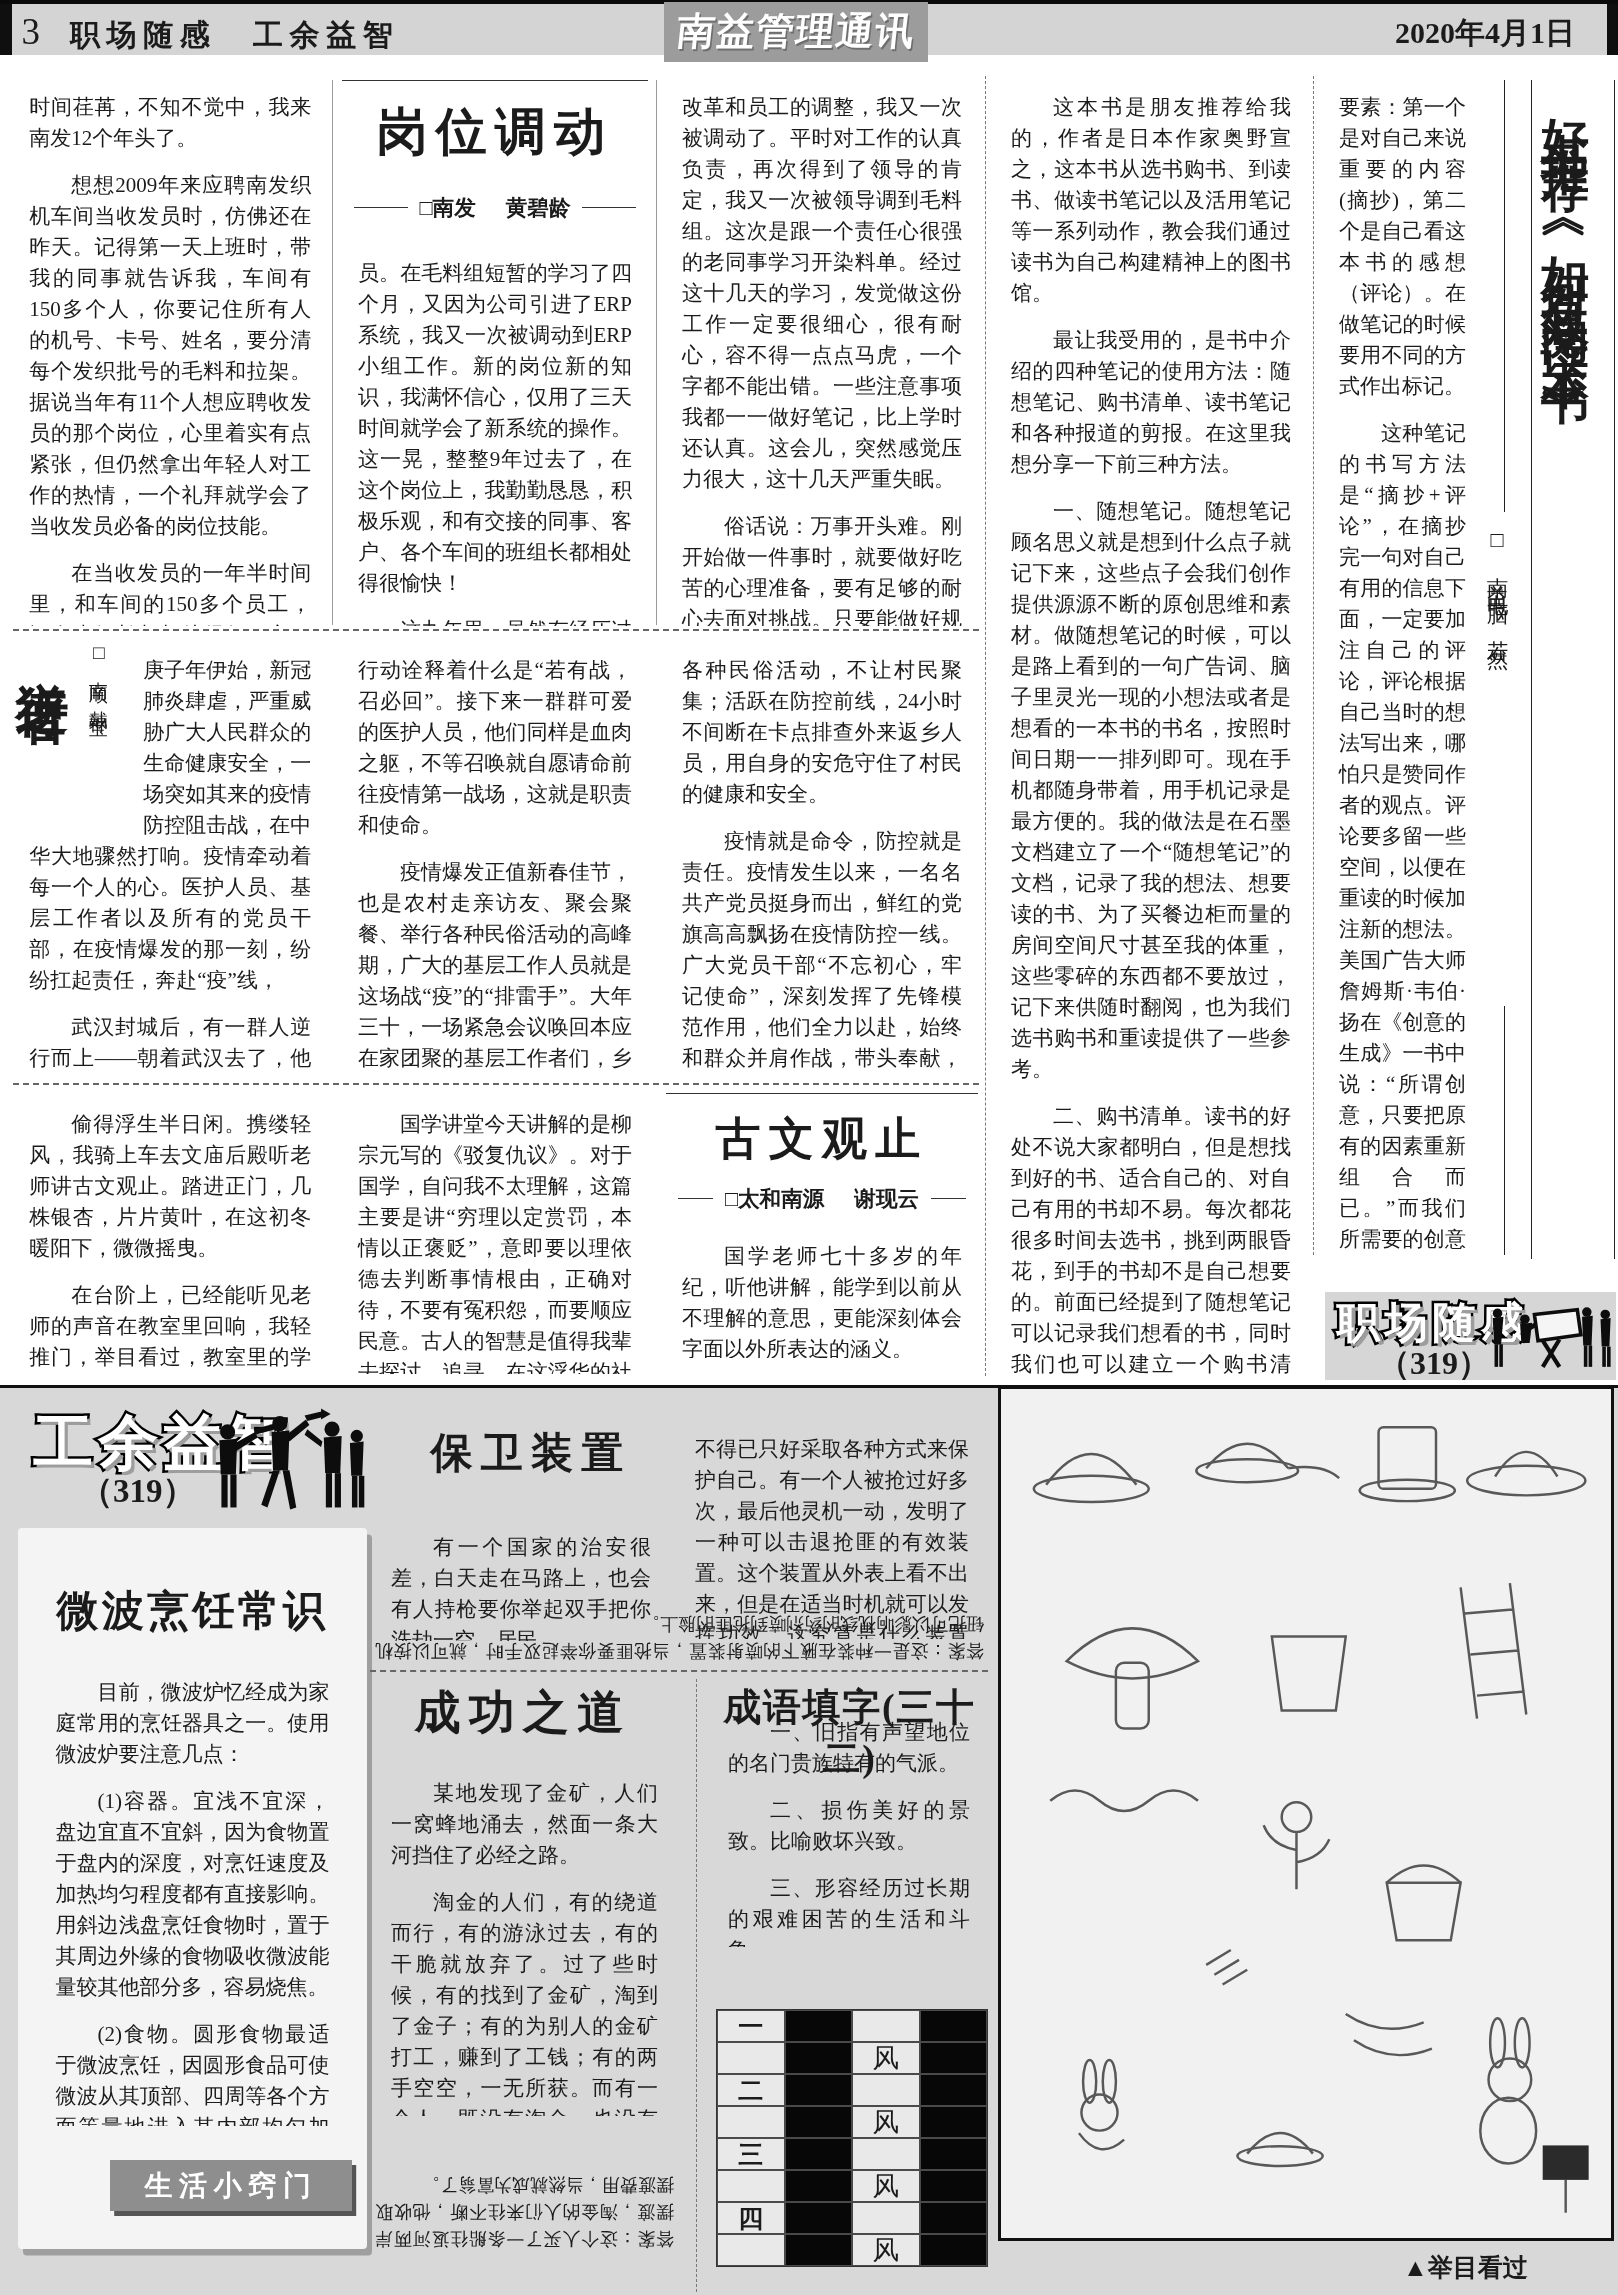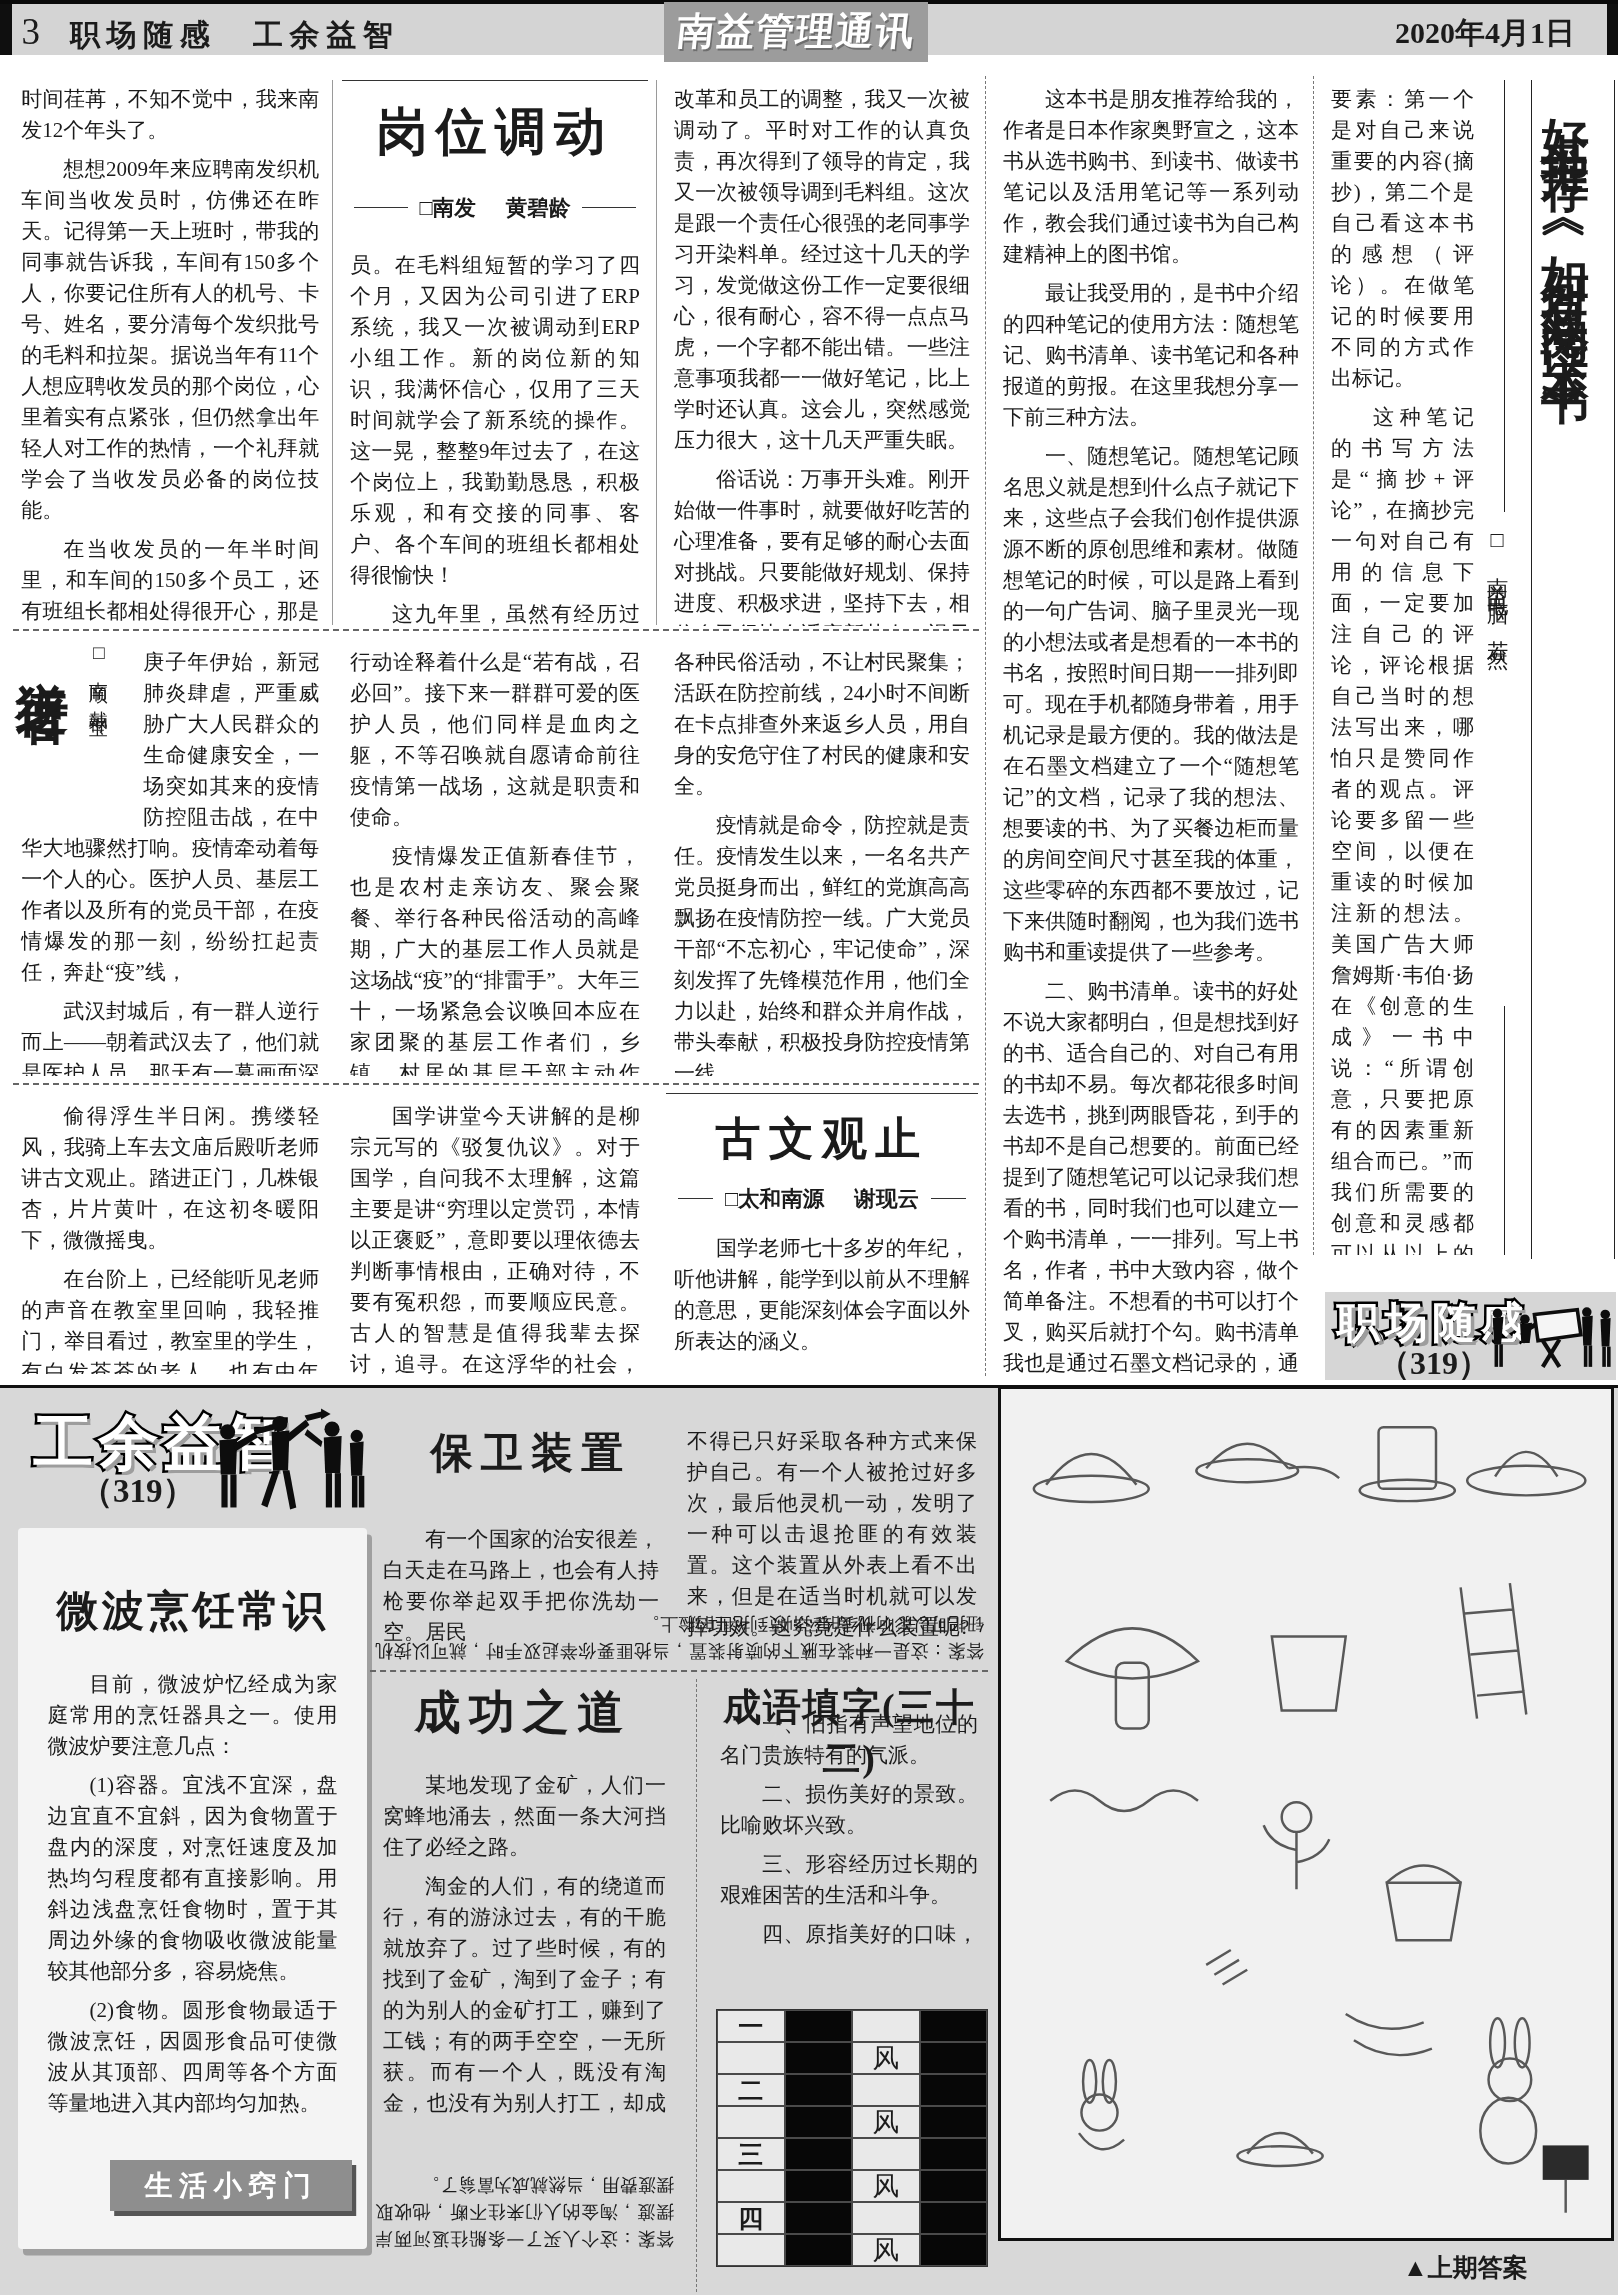--- a/index.html
+++ b/index.html
@@ -13,21 +13,21 @@
   .hdr-cap{top:4.2px;width:11.6px;height:51px;background:#0f0f0f;}
   .pageno{left:21.6px;top:10px;font-size:37px;}
   .hdr-sections{left:70px;top:15px;font-size:30px;font-weight:bold;letter-spacing:6.6px;}
   .masthead{left:664px;top:1.7px;width:264px;height:60px;background:#9c9c9c;
             display:flex;align-items:center;justify-content:center;}
   .masthead span{color:#fff;font-size:38px;font-weight:bold;transform:skewX(-6deg);
                  text-shadow:1.7px 1.7px 0 #6e6e6e;letter-spacing:1.7px;}
   .hdr-date{left:1395px;top:13.3px;font-size:30px;font-weight:bold;}
   
   .news{font-size:21px;line-height:31px;text-align:justify;overflow:hidden;}
-  .news p{margin:8px;text-indent:2em;}
+  .news p{margin:16px;text-indent:2em;}
   .cont p:first-child{text-indent:0;}
   .rule-v{border-left:1.7px solid #9a9a9a;width:0;}
   .rule-vd{border-left:1.7px dashed #777;width:0;}
   .rule-vs{border-left:1.7px solid #222;width:0;}
   .sep-h{border-top:2.5px dashed #666;height:0;}
   .art-title{font-weight:bold;text-align:center;letter-spacing:8.3px;}
   .byline-row{display:flex;align-items:center;font-size:21.6px;font-weight:bold;}
   .byline-row .bl-line{flex:1;border-top:1.7px solid #333;margin:0 11.6px;}
   .byline-row .bl-author{margin-left:30px;}
   .topline{border-top:1.7px solid #333;}
@@ -364,14 +364,14 @@
         <ellipse cx="108" cy="842" rx="8" ry="26"></ellipse>
         <ellipse cx="132" cy="842" rx="8" ry="26"></ellipse>
       <path d="M95,905 q25,35 55,8"></path>
       <path d="M300,930 Q340,880 380,930"></path>
         <ellipse cx="340" cy="933" rx="52" ry="12"></ellipse>
       <line x1="688" y1="962" x2="688" y2="1002"></line>
     </g>
     <rect x="660" y="920" width="56" height="42" fill="#2b2b2b"></rect>
   </svg>
 </div>
-<div class="abs illus-caption">▲上期答案</div>
+<div class="abs illus-caption">▲举目看过</div>
 
 
 </body></html>

